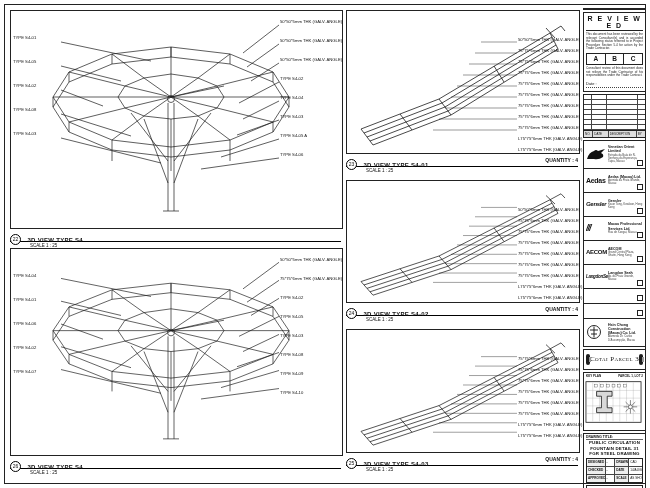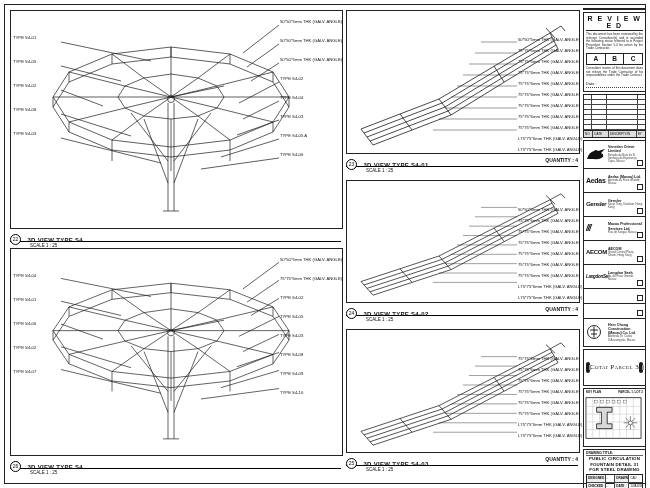--- a/index.html
+++ b/index.html
@@ -52,21 +52,21 @@
   .crow{position:relative;display:flex;align-items:center;border-bottom:.6px solid #222;
         padding:1px 2px;}
   .crow:last-child{border-bottom:none;}
   .clogo{flex:0 0 22px;display:flex;align-items:center;justify-content:flex-start;overflow:hidden;}
   .tlogo{font-size:6px;font-weight:bold;font-style:italic;letter-spacing:-.3px;}
   .cinfo{flex:1;overflow:hidden;}
   .cname{font-size:3.6px;font-weight:bold;line-height:4.2px;}
   .caddr{font-size:2.8px;line-height:3.2px;color:#444;}
   .cbox{position:absolute;right:2px;bottom:2px;width:4px;height:4px;border:.7px solid #222;}
   .banner{border:1px solid #222;height:20px;display:flex;align-items:center;
-          justify-content:space-between;padding:12px 2px;}
+          justify-content:space-between;padding:4px 2px;}
   .emb{width:11px;height:11px;background:#1d1d1d;border-radius:2px;position:relative;}
   .emb::after{content:'';position:absolute;inset:3px;border:1px solid #999;}
   .bname{font-family:"Liberation Serif",serif;font-variant:small-caps;font-size:7px;
          letter-spacing:.4px;white-space:nowrap;}
   .keyplan{border:1px solid #222;padding:1px;}
   .kphead{display:flex;justify-content:space-between;font-size:3px;font-weight:bold;
           line-height:5px;padding:0 1px;}
   .tblock{border:1px solid #222;padding:1px 2px;flex:1;}
   .tlab{font-size:3.3px;font-weight:bold;border-bottom:.5px solid #666;line-height:4.5px;}
   .tline{font-size:4.4px;font-weight:bold;text-align:center;line-height:5.4px;letter-spacing:.2px;}

